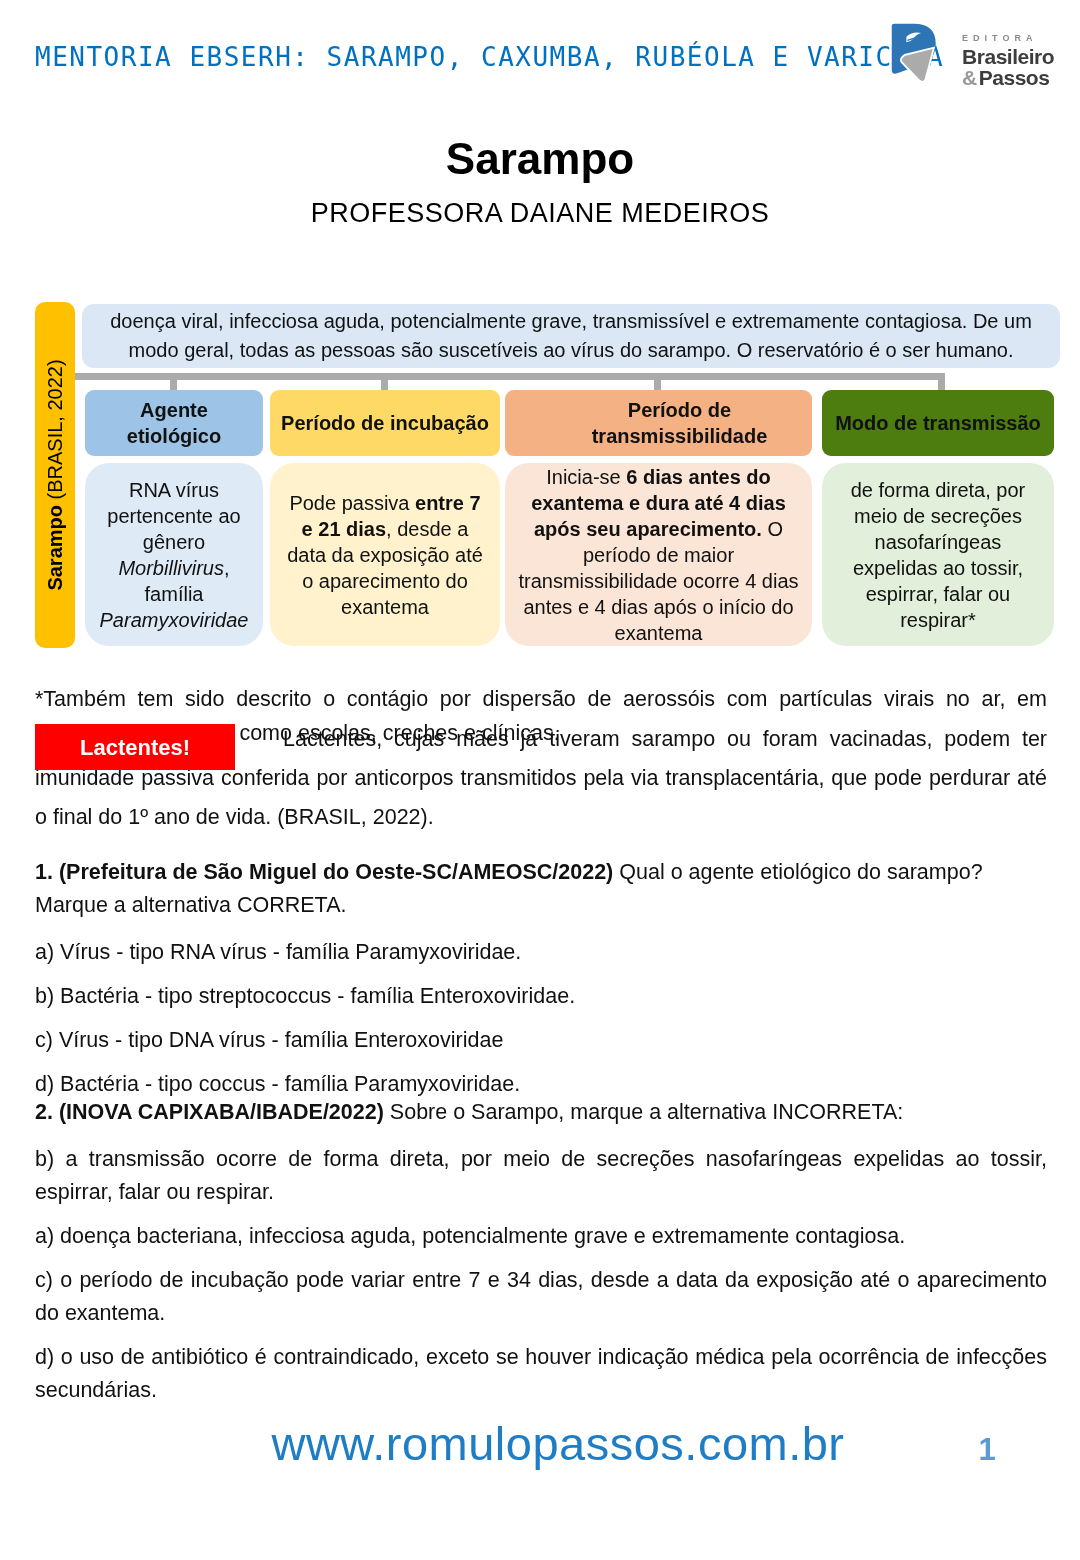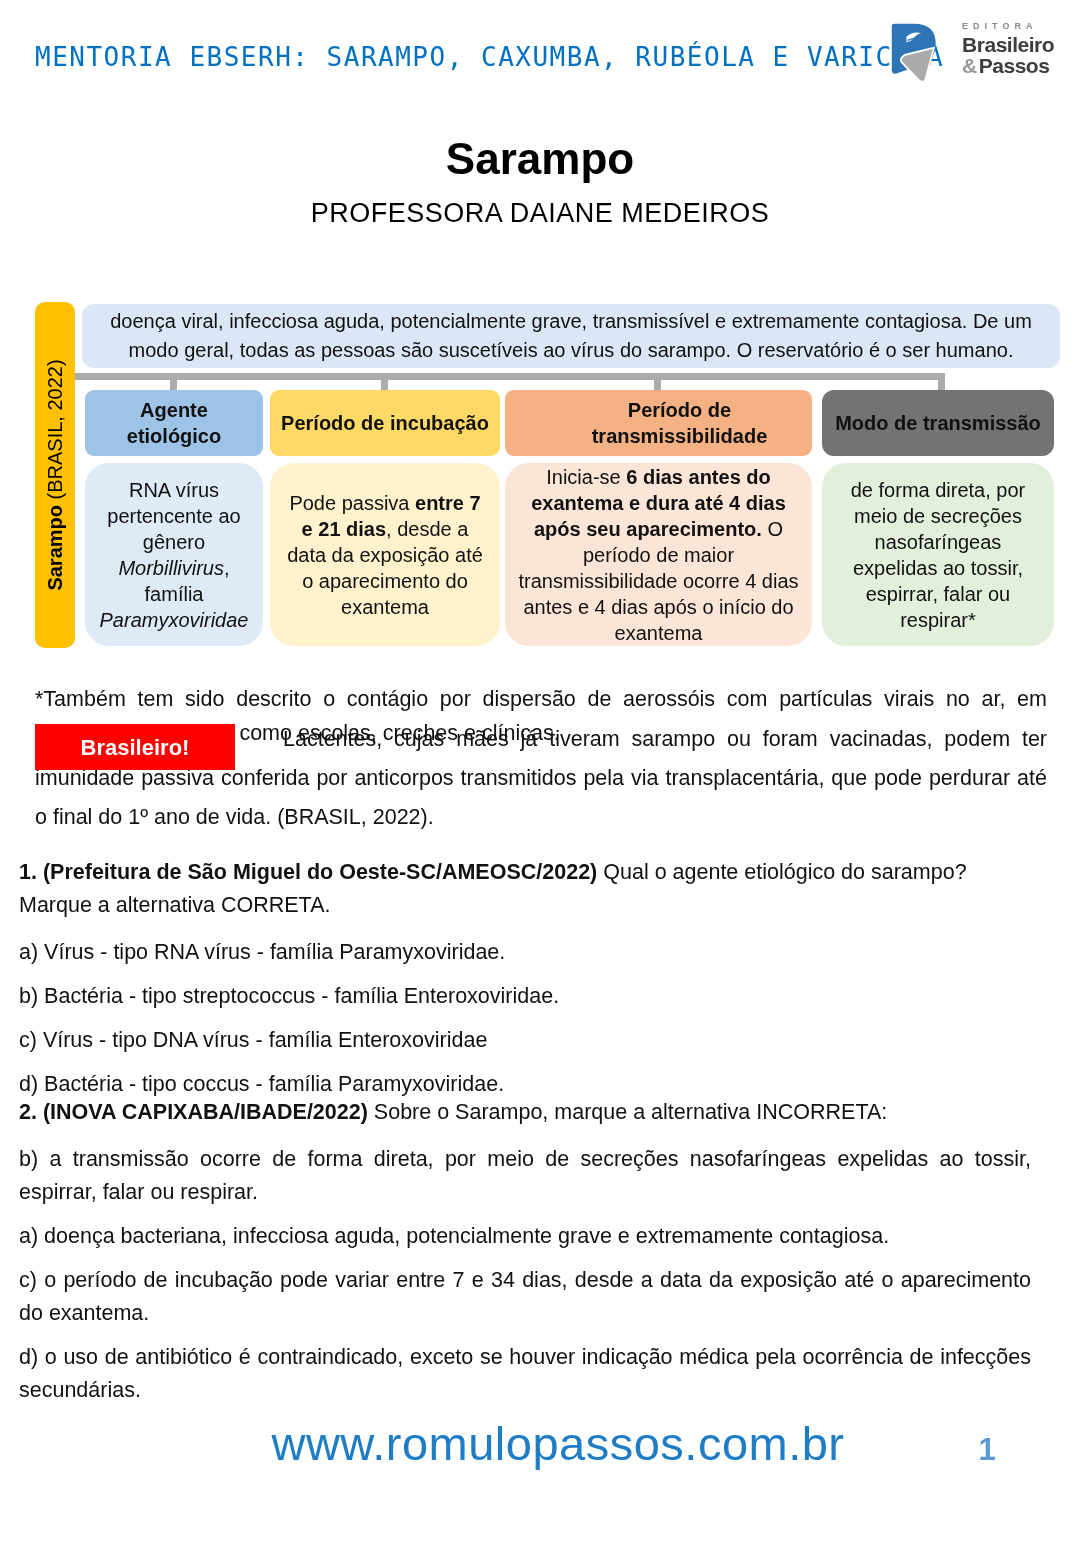--- a/index.html
+++ b/index.html
@@ -10,21 +10,21 @@
     font-family:"Liberation Sans", sans-serif; color:#111;
   }
 
   
   .doc-header-title {
     position:absolute; top:42px; left:35px;
     font-family:"DejaVu Sans Mono", monospace;
     font-size:26px; font-weight:500; letter-spacing:1.5px;
     color:#0070C0; white-space:nowrap;
   }
-  .logo { position:absolute; top:22px; right:26px; display:flex; align-items:flex-start; gap:22px; }
+  .logo { position:absolute; top:22px; right:26px; display:flex; align-items:flex-end; gap:22px; }
   .logo-text { display:flex; flex-direction:column; line-height:1; }
   .logo-editora { font-size:9px; font-weight:700; letter-spacing:5px; color:#8c8c8c; margin-bottom:3px; }
   .logo-line1 { font-size:21px; font-weight:800; color:#3d3d3d; letter-spacing:-0.5px; }
   .logo-line2 { font-size:21px; font-weight:800; color:#3d3d3d; letter-spacing:-0.5px; }
   .logo-line2 .amp { color:#9a9a9a; margin-right:2px; }
 
   
   .page-title { position:absolute; top:134px; left:0; width:100%; text-align:center;
     font-size:44px; font-weight:700; color:#000; }
   .page-subtitle { position:absolute; top:198px; left:0; width:100%; text-align:center;
@@ -54,33 +54,33 @@
   .body-box { position:absolute; top:163px; height:183px; border-radius:24px;
     display:flex; align-items:center; justify-content:center; text-align:center;
     font-size:20px; line-height:1.3; padding:6px 13px; word-break:break-word; }
   .col-1 { left:50px;  width:178px; }
   .col-2 { left:235px; width:230px; }
   .col-3 { left:470px; width:307px; }
   .col-4 { left:787px; width:232px; }
   .hdr-1 { background:#9DC3E6; } .body-1 { background:#DEEAF6; }
   .hdr-2 { background:#FFD966; } .body-2 { background:#FFF2CC; }
   .hdr-3 { background:#F4B183;padding-left:48px; } .body-3 { background:#FBE5D6; }
-  .hdr-4 { background:#737373;border-radius:12px; } .body-4 { background:#E2EFDA; }
+  .hdr-4 { background:#4d7c0f; } .body-4 { background:#E2EFDA; }
 
   
   .footnote { position:absolute; top:674px; left:35px; width:1012px;
     font-size:21.5px; line-height:34px; text-align:justify;margin-top:8px; }
   .important-block { position:absolute; top:720px; left:35px; width:1012px;
     font-size:21.5px; line-height:39px; text-align:justify; text-indent:248px; }
   .imp-badge { position:absolute; left:0; top:4px; width:200px; height:46px;
     background:#FF0000; color:#ffffff; font-weight:700; font-size:22px;
     display:flex; align-items:center; justify-content:center; text-indent:0; }
 
   
-  .question { position:absolute; left:19px; width:1012px; font-size:21.5px; line-height:33px; }
+  .question { position:absolute; left:35px; width:1012px; font-size:21.5px; line-height:33px; }
   .q1 { top:856px; } .q2 { top:1096px; }
   .q-stem { text-align:left; margin-bottom:14px; }
   .q-stem b { font-weight:700; }
   .q-opt { text-align:justify; margin-bottom:11px; }
 
   
   .footer-url { position:absolute; top:1416px; left:0; width:100%; text-align:center;
     font-size:47px; color:#1E7DC4; font-weight:400; letter-spacing:0.5px;padding-left:36px; }
   .page-number { position:absolute; top:1432px; left:952px; width:70px; text-align:center;
     font-size:31px; font-weight:700; color:#5B9BD5; }
@@ -137,21 +137,21 @@
         <span><span>Inicia-se </span><span style="font-weight: 700;">6 dias antes do exantema e dura até 4 dias após seu aparecimento.</span><span> O período de maior transmissibilidade ocorre 4 dias antes e 4 dias após o início do exantema</span></span>
       </div>
     <div class="body-box col-4 body-4">
         <span><span>de forma direta, por meio de secreções nasofaríngeas expelidas ao tossir, espirrar, falar ou respirar*</span></span>
       </div>
   </div>
 
   <p class="footnote">*Também tem sido descrito o contágio por dispersão de aerossóis com partículas virais no ar, em ambientes fechados, como escolas, creches e clínicas.</p>
 
   <div class="important-block">
-    <span class="imp-badge">Brasileiro!</span>
+    <span class="imp-badge">Lactentes!</span>
     <span>Lactentes, cujas mães já tiveram sarampo ou foram vacinadas, podem ter imunidade passiva conferida por anticorpos transmitidos pela via transplacentária, que pode perdurar até o final do 1º ano de vida. (BRASIL, 2022).</span>
   </div>
 
   <div class="question q1">
     <p class="q-stem"><b>1. (Prefeitura de São Miguel do Oeste-SC/AMEOSC/2022)</b><span> Qual o agente etiológico do sarampo? Marque a alternativa CORRETA.</span></p>
     <p class="q-opt">a) Vírus - tipo RNA vírus - família Paramyxoviridae.</p>
     <p class="q-opt">b) Bactéria - tipo streptococcus - família Enteroxoviridae.</p>
     <p class="q-opt">c) Vírus - tipo DNA vírus - família Enteroxoviridae</p>
     <p class="q-opt">d) Bactéria - tipo coccus - família Paramyxoviridae.</p>
   </div>

